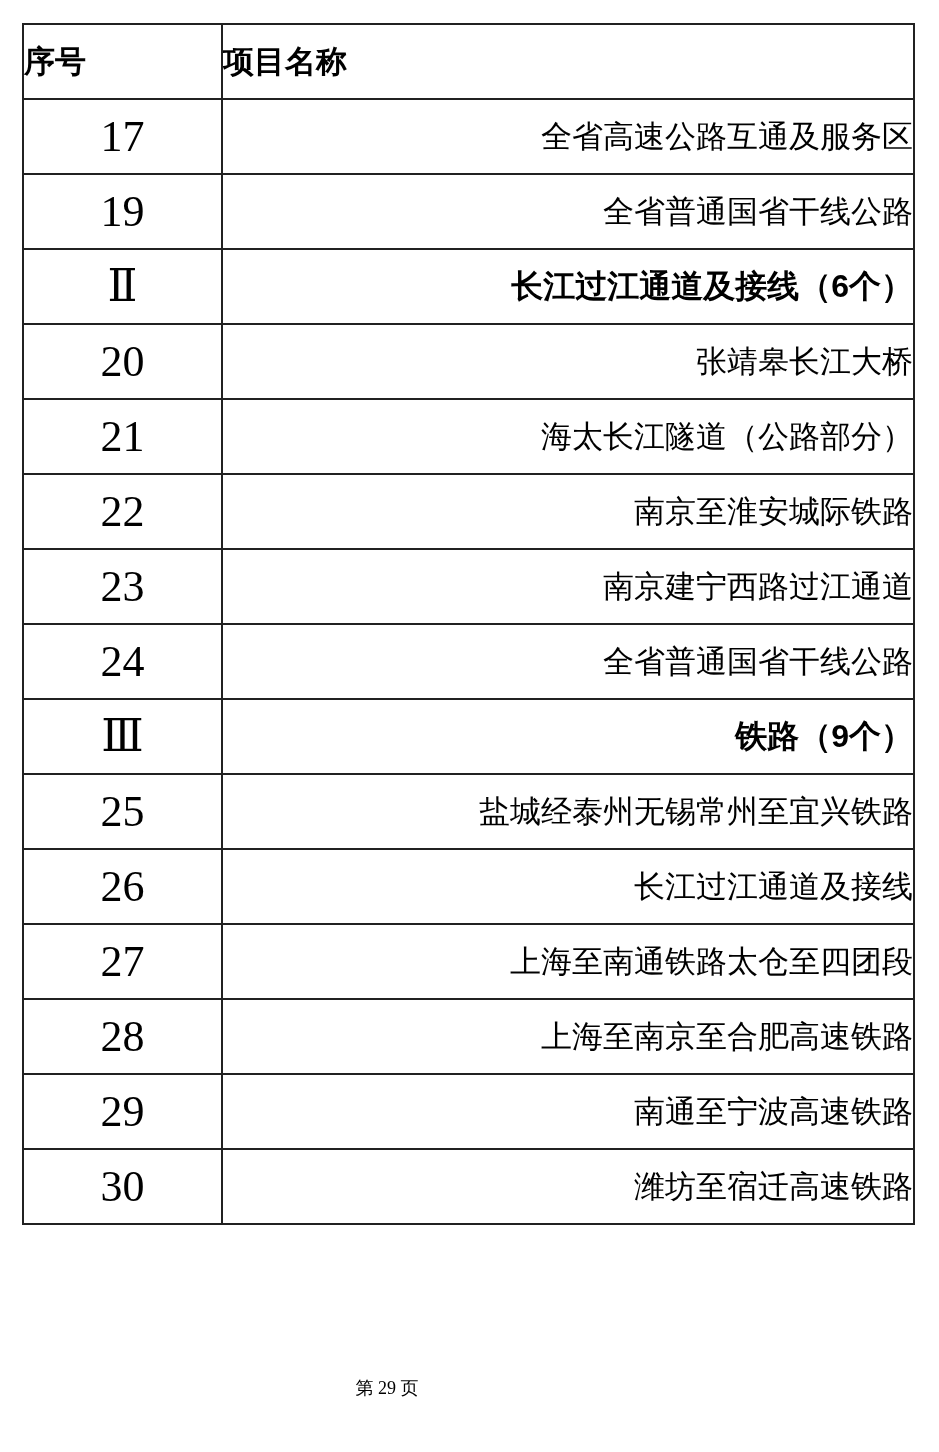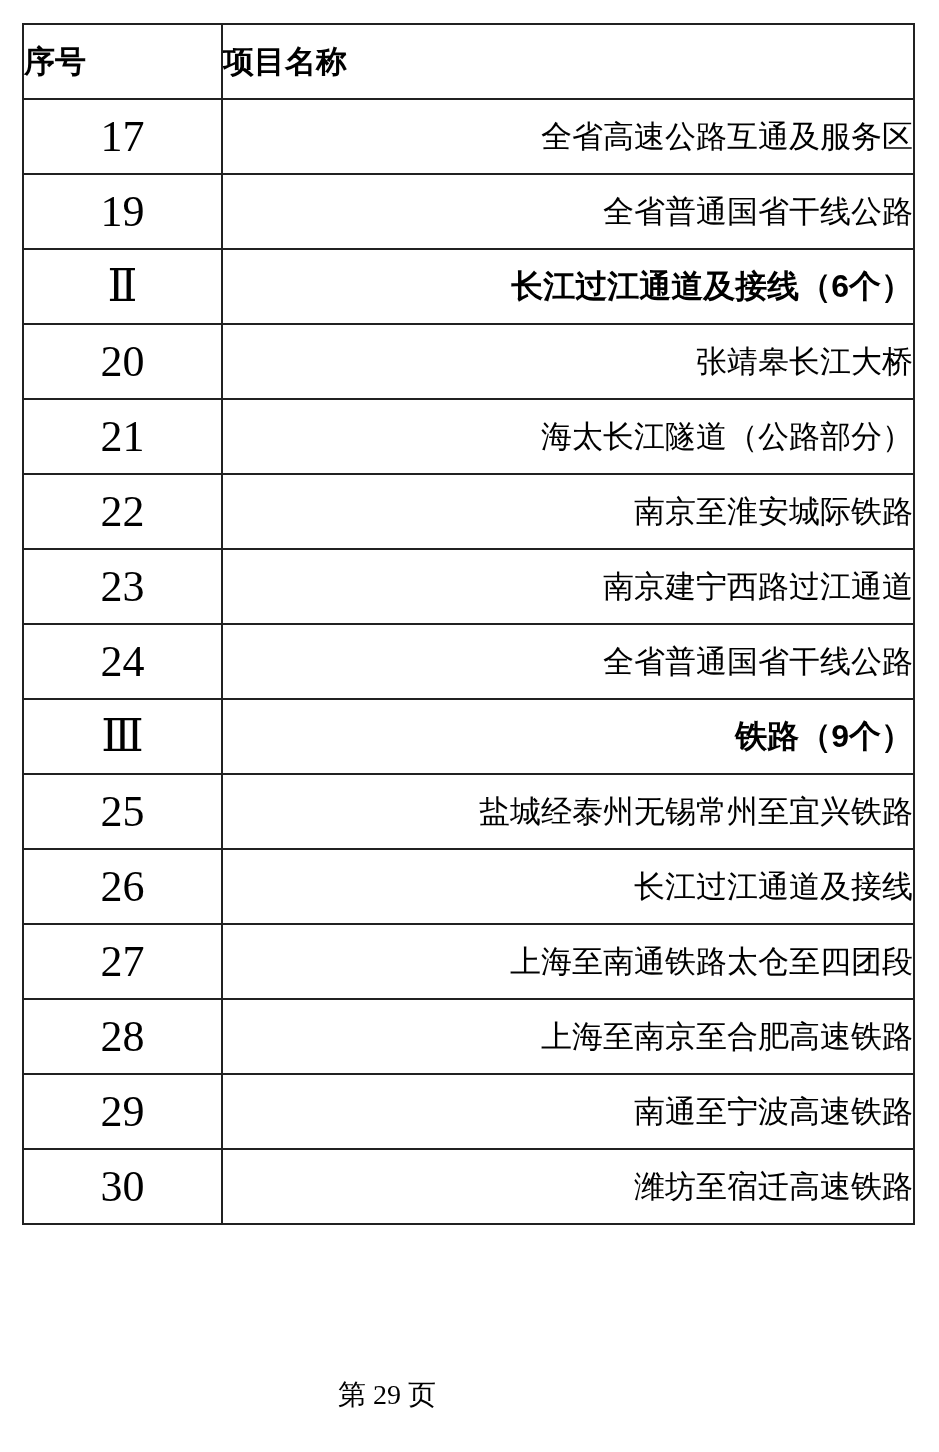--- a/index.html
+++ b/index.html
@@ -54,21 +54,21 @@
     font-weight: bold;
     font-size: 32px;
     margin-left: 40px;
   }
   .page-footer {
     position: absolute;
     left: 0;
     top: 1376px;
     width: 774px;
     text-align: center;
-    font-size: 28px;
+    font-size: 18px;
     font-family: "Liberation Serif", "DejaVu Serif", serif;
   }
 </style>
 </head>
 <body>
 
 <table class="doc-table">
   <colgroup>
     <col class="col-no">
     <col class="col-name">

